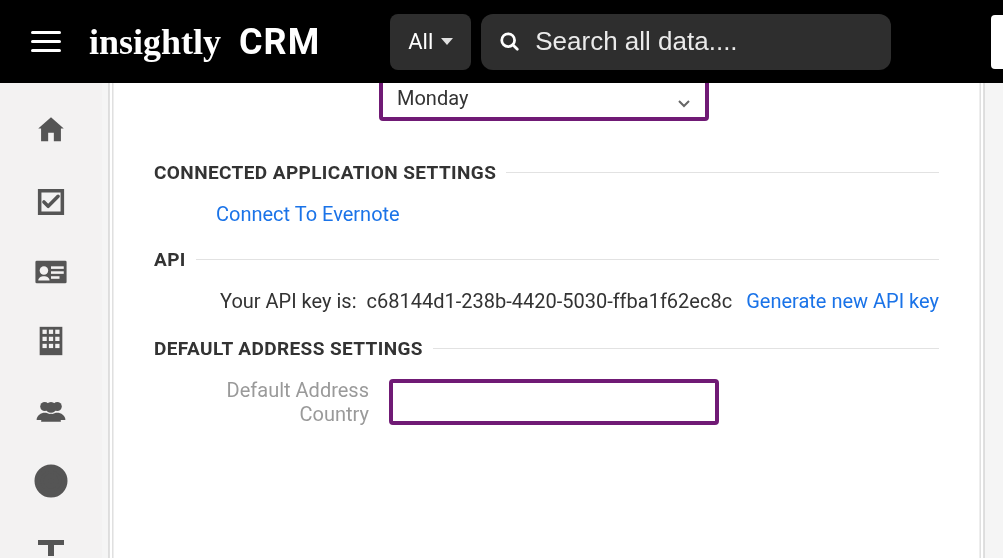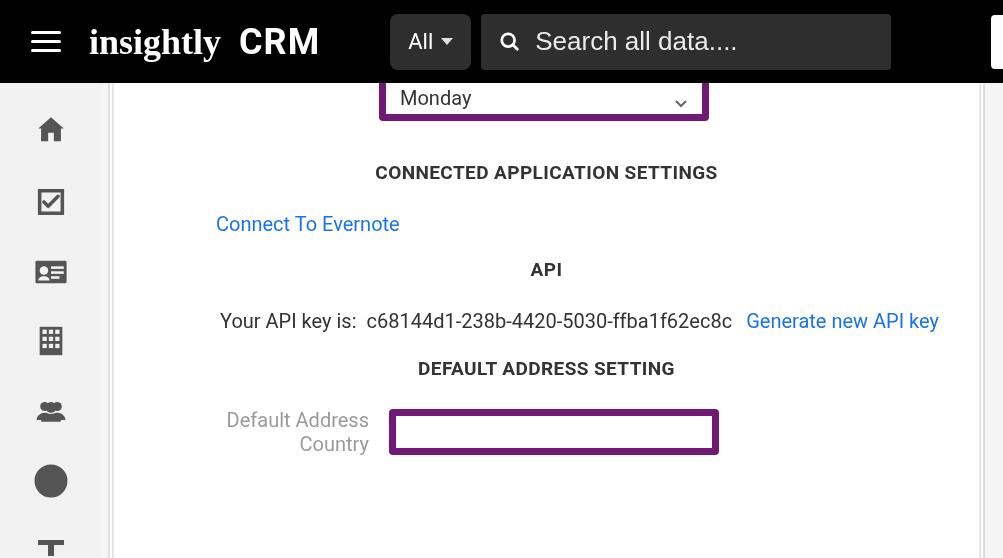--- a/index.html
+++ b/index.html
@@ -36,21 +36,21 @@
     display: flex; align-items: center; gap: 8px;
     cursor: pointer;
     height: 56px;
   }
   .caret-down {
     width: 0; height: 0; border-left: 6px solid transparent; border-right: 6px solid transparent; border-top: 7px solid #fff; opacity: 0.85;
   }
   .search-wrap {
     margin-left: 10px;
     background: rgba(255,255,255,0.18);
-    border-radius: 4px;
+    border-radius: 12px;
     display: flex; align-items:center;
     height: 56px;
     flex: 0 0 410px;
     padding: 0 18px;
   }
   .search-icon { color: #fff; margin-right: 14px; display:flex; }
   .search-input {
     background: transparent; border: none; outline: none;
     color: #fff; font-size: 26px; font-weight: 300;
     width: 100%;
@@ -97,36 +97,35 @@
     display:flex; align-items:center;
     margin-bottom: 40px;
   }
   .form-row.first { margin-top: -8px; }
   .form-label {
     width: 225px; text-align: right; padding-right: 20px;
     color: #9a9a9a; font-size: 20px; font-weight: 400;
   }
   .select {
     width: 330px; height: 46px;
-    border: 7px solid #701a75; border-radius: 4px;
+    border: 4px solid #701a75; border-radius: 4px;
     display:flex; align-items:center; justify-content:space-between;
     padding: 0 14px;
     font-size: 20px; color: #333;
     background:#fff;
     cursor:pointer;
   }
   .select .chev {
     width: 14px; height: 14px; display:inline-block;
   }
   .select .chev svg { stroke:#666; }
 
   .section-header {
     display:flex; align-items:center; margin: 22px 0 18px 0;
     gap: 10px;
-    flex-direction: column;
   }
   .section-header .title {
     font-size: 19px; font-weight: 700; color: #333; letter-spacing: 0.4px;
   }
   .section-header .line {
     flex:1; height:1px; background:#e2e2e2;
   }
 
   .link { color: #1a73e8; text-decoration: none; cursor:pointer; }
 
@@ -261,21 +260,21 @@
       </div>
 
       <div class="api-row">
         <span>Your API key is:</span>
         <span>c68144d1-238b-4420-5030-ffba1f62ec8c</span>
         <a class="link gen">Generate new API key</a>
       </div>
 
 
       <div class="section-header" style="margin-top:24px;">
-        <span class="title">DEFAULT ADDRESS SETTING</span>
+        <span class="title">DEFAULT ADDRESS SETTINGS</span>
         <span class="line"></span>
       </div>
 
       <div class="form-row default-row">
         <div class="form-label" style="width:235px;">Default Address Country</div>
         <div class="select">
           
           
         </div>
       </div>

